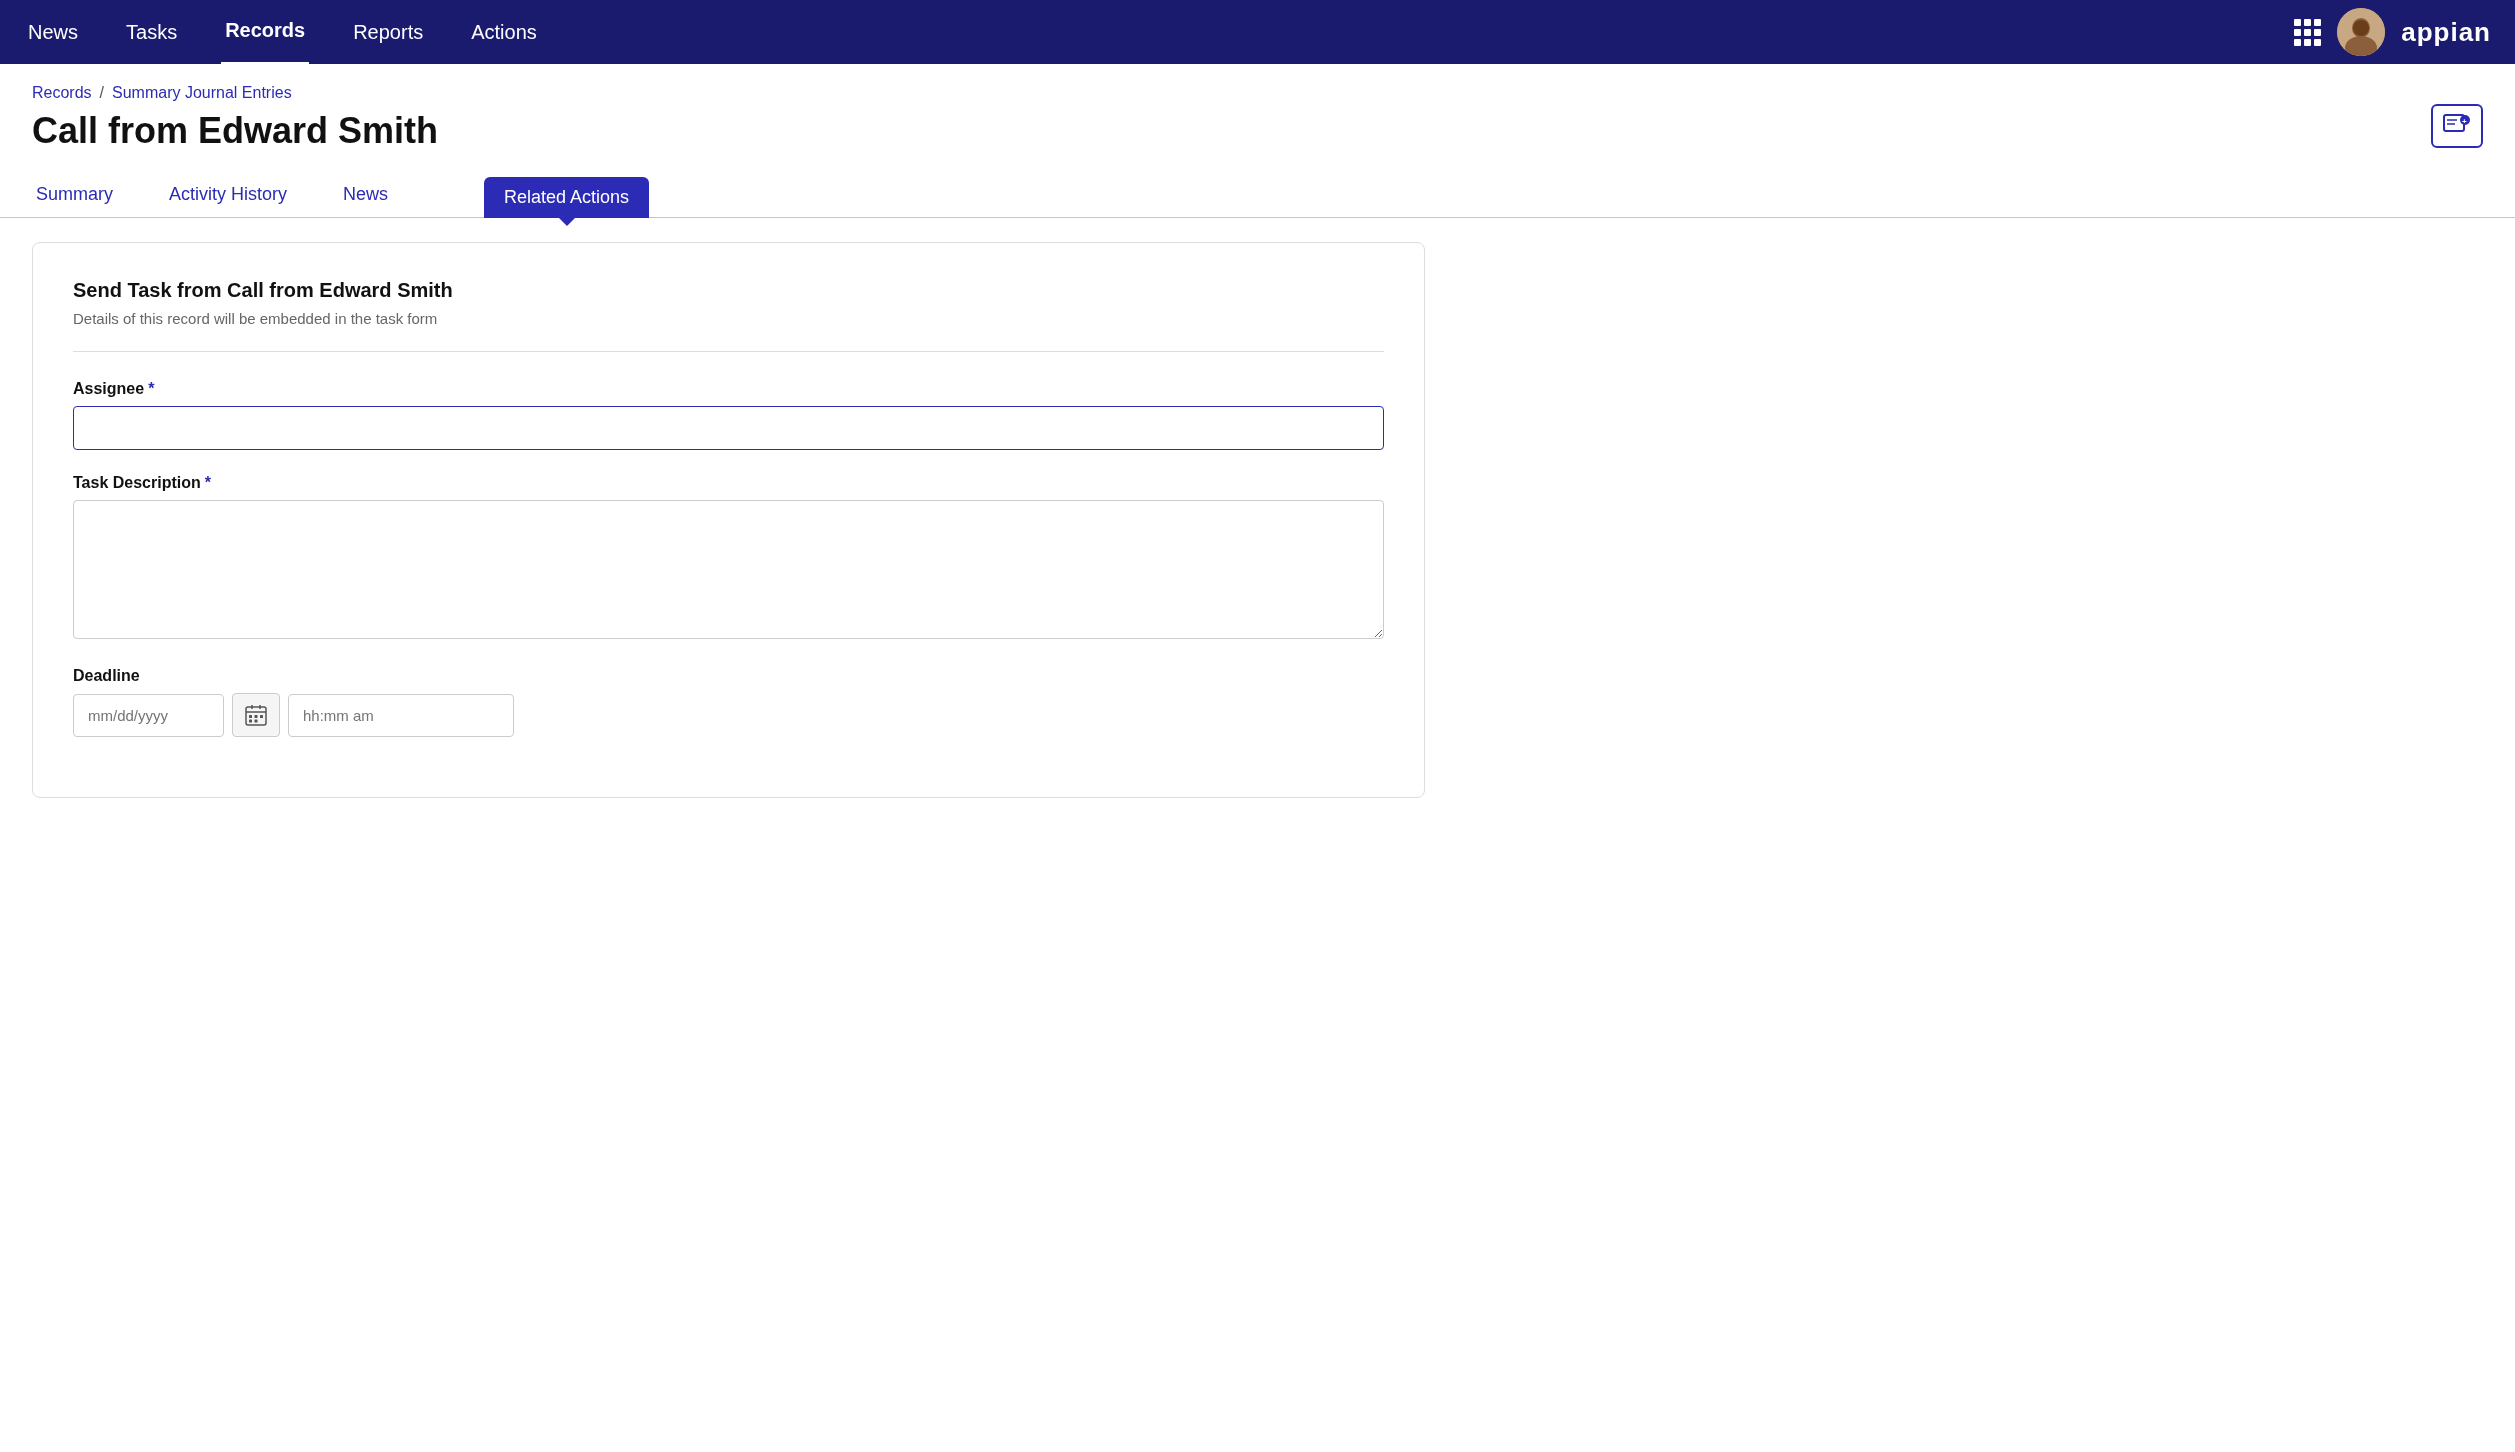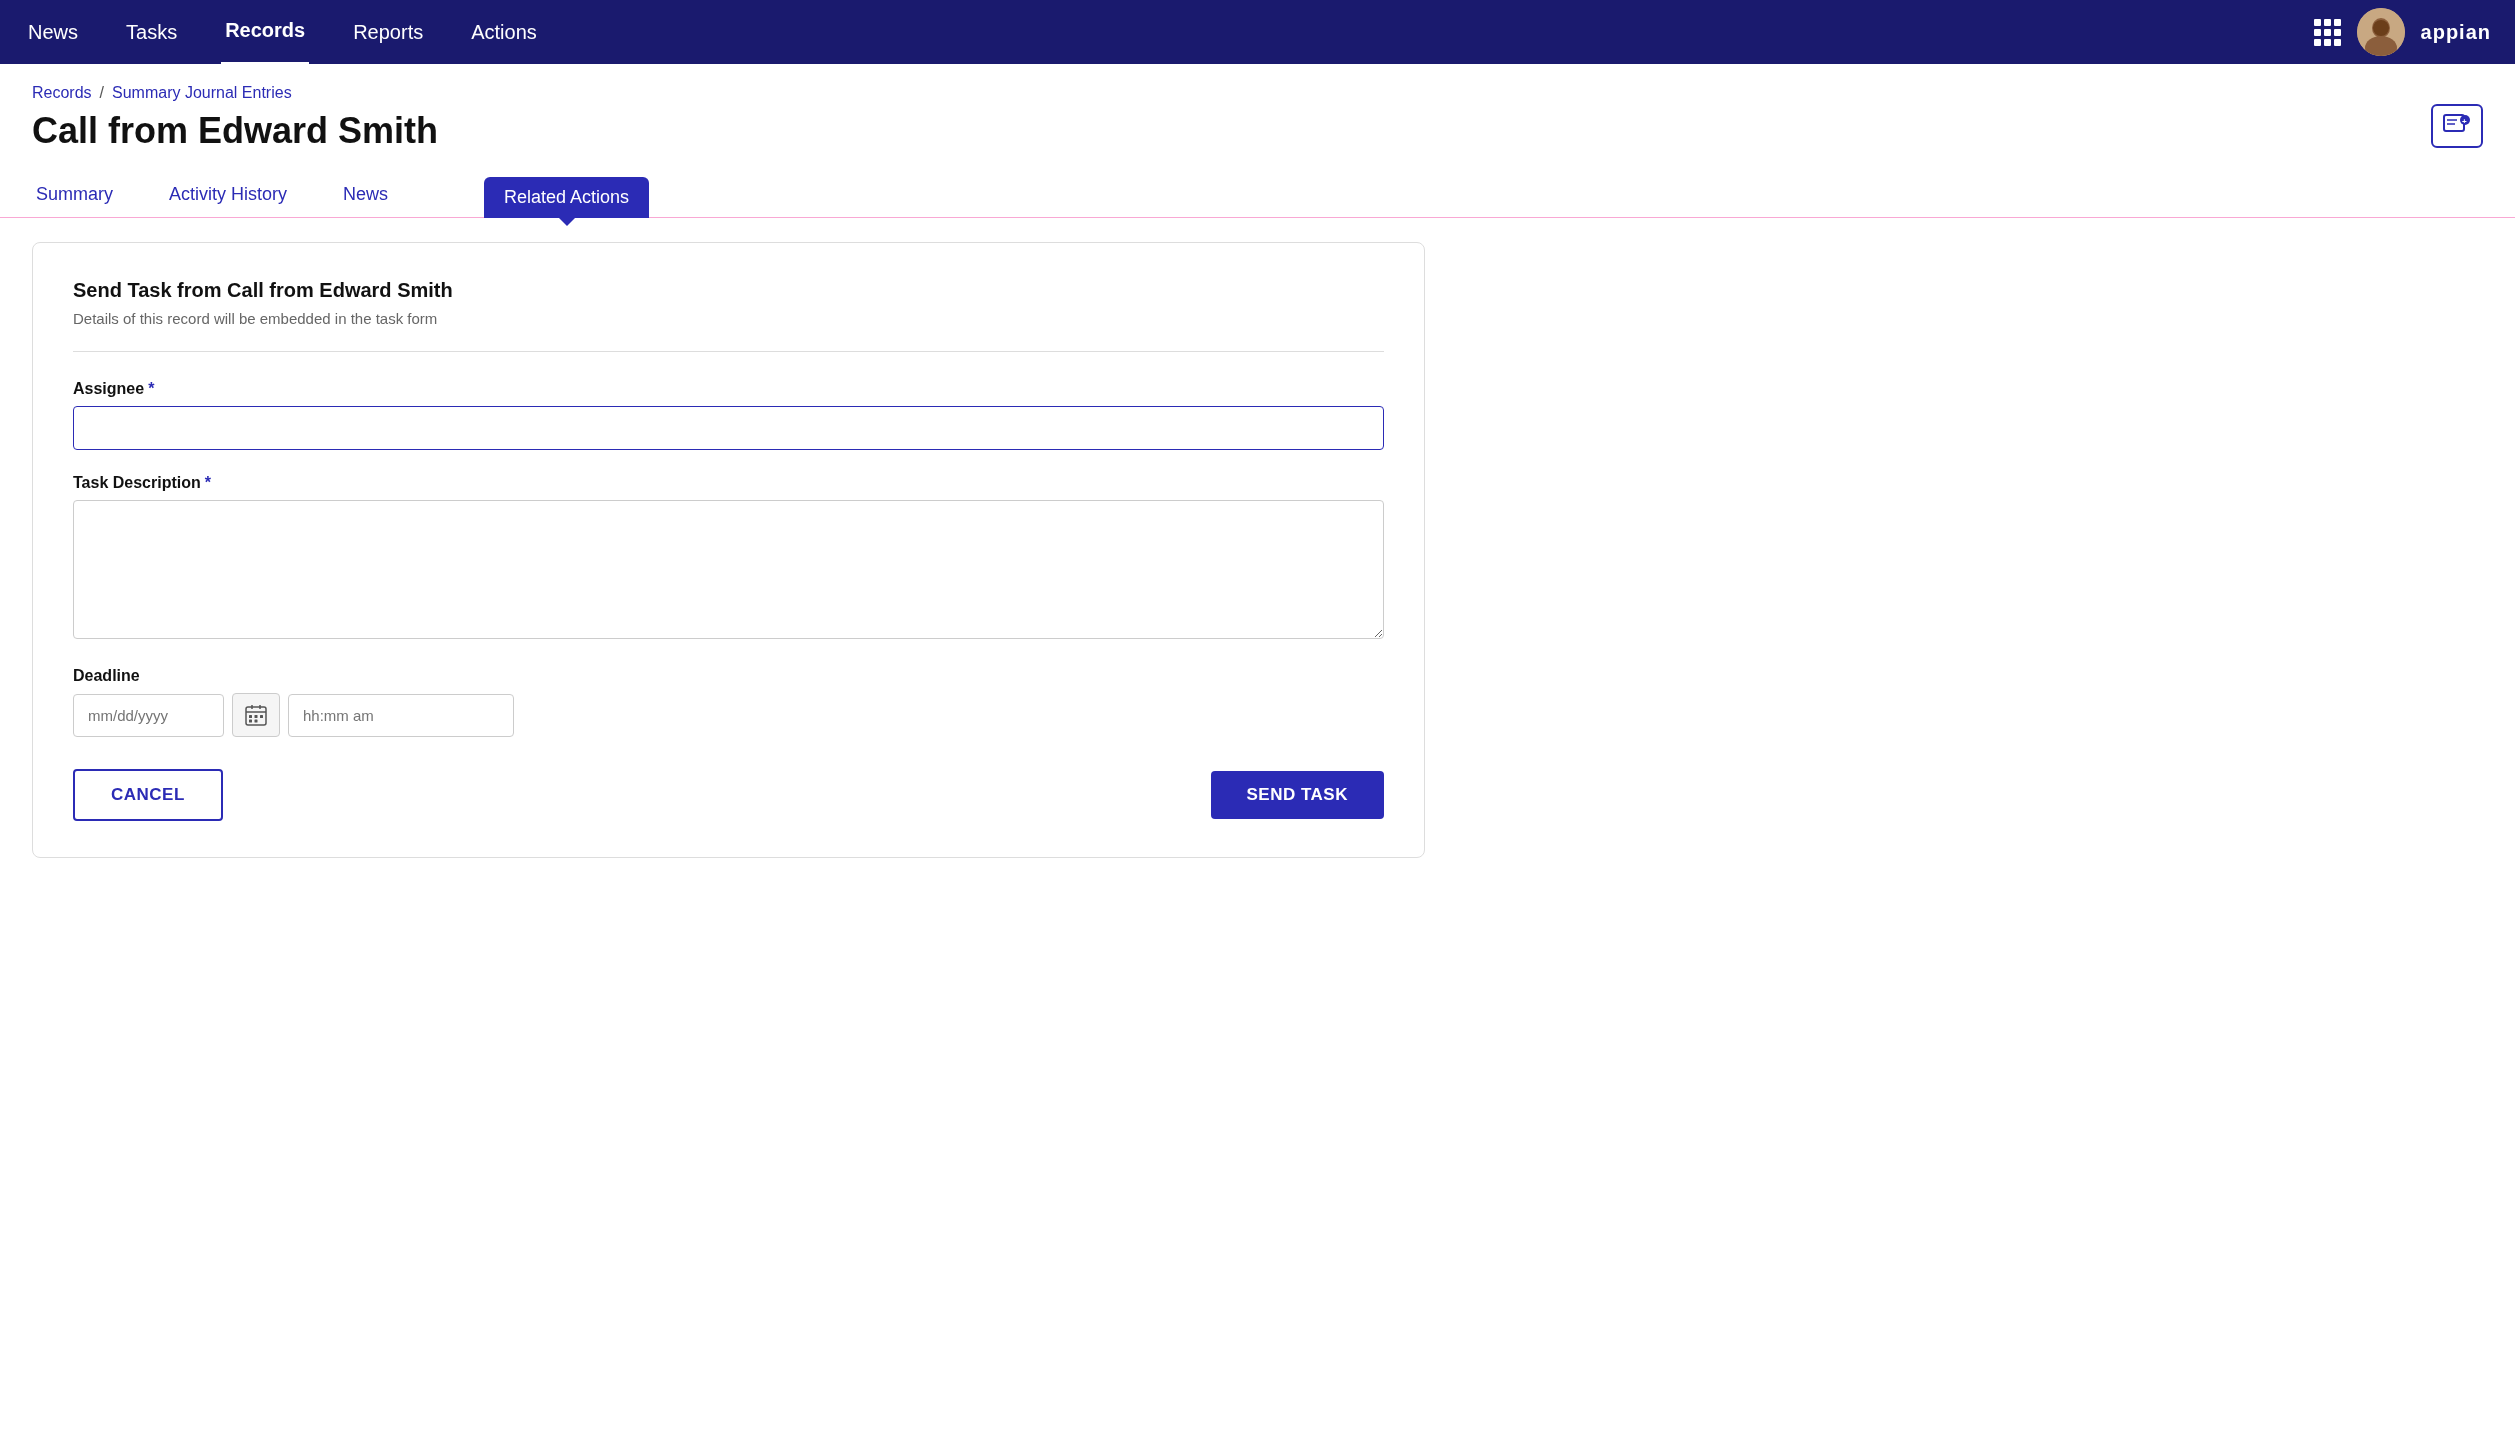--- a/index.html
+++ b/index.html
@@ -76,21 +76,21 @@
       overflow: hidden;
       display: flex;
       align-items: center;
       justify-content: center;
       font-size: 24px;
       cursor: pointer;
     }
 
     .appian-logo {
       color: white;
-      font-size: 20px;
+      font-size: 26px;
       font-weight: 700;
       letter-spacing: 1px;
     }
 
     
     .page-area {
       background: #ffffff;
       min-height: calc(100vh - 64px);
       padding: 0;
     }
@@ -430,20 +430,16 @@
               <rect x="9.5" y="11" width="3" height="3" rx="0.5" fill="#555"></rect>
               <rect x="15" y="11" width="3" height="3" rx="0.5" fill="#555"></rect>
               <rect x="4" y="15.5" width="3" height="3" rx="0.5" fill="#555"></rect>
               <rect x="9.5" y="15.5" width="3" height="3" rx="0.5" fill="#555"></rect>
             </svg>
           </button>
           <input type="text" class="time-input" placeholder="hh:mm am" style="">
         </div>
       </div>
 
-      <div class="form-actions">
-        <button class="btn-cancel">CANCEL</button>
-        <button class="btn-send">SEND TASK</button>
-      </div>
     </div>
   </div>
 </div>
 
 
 </body></html>

